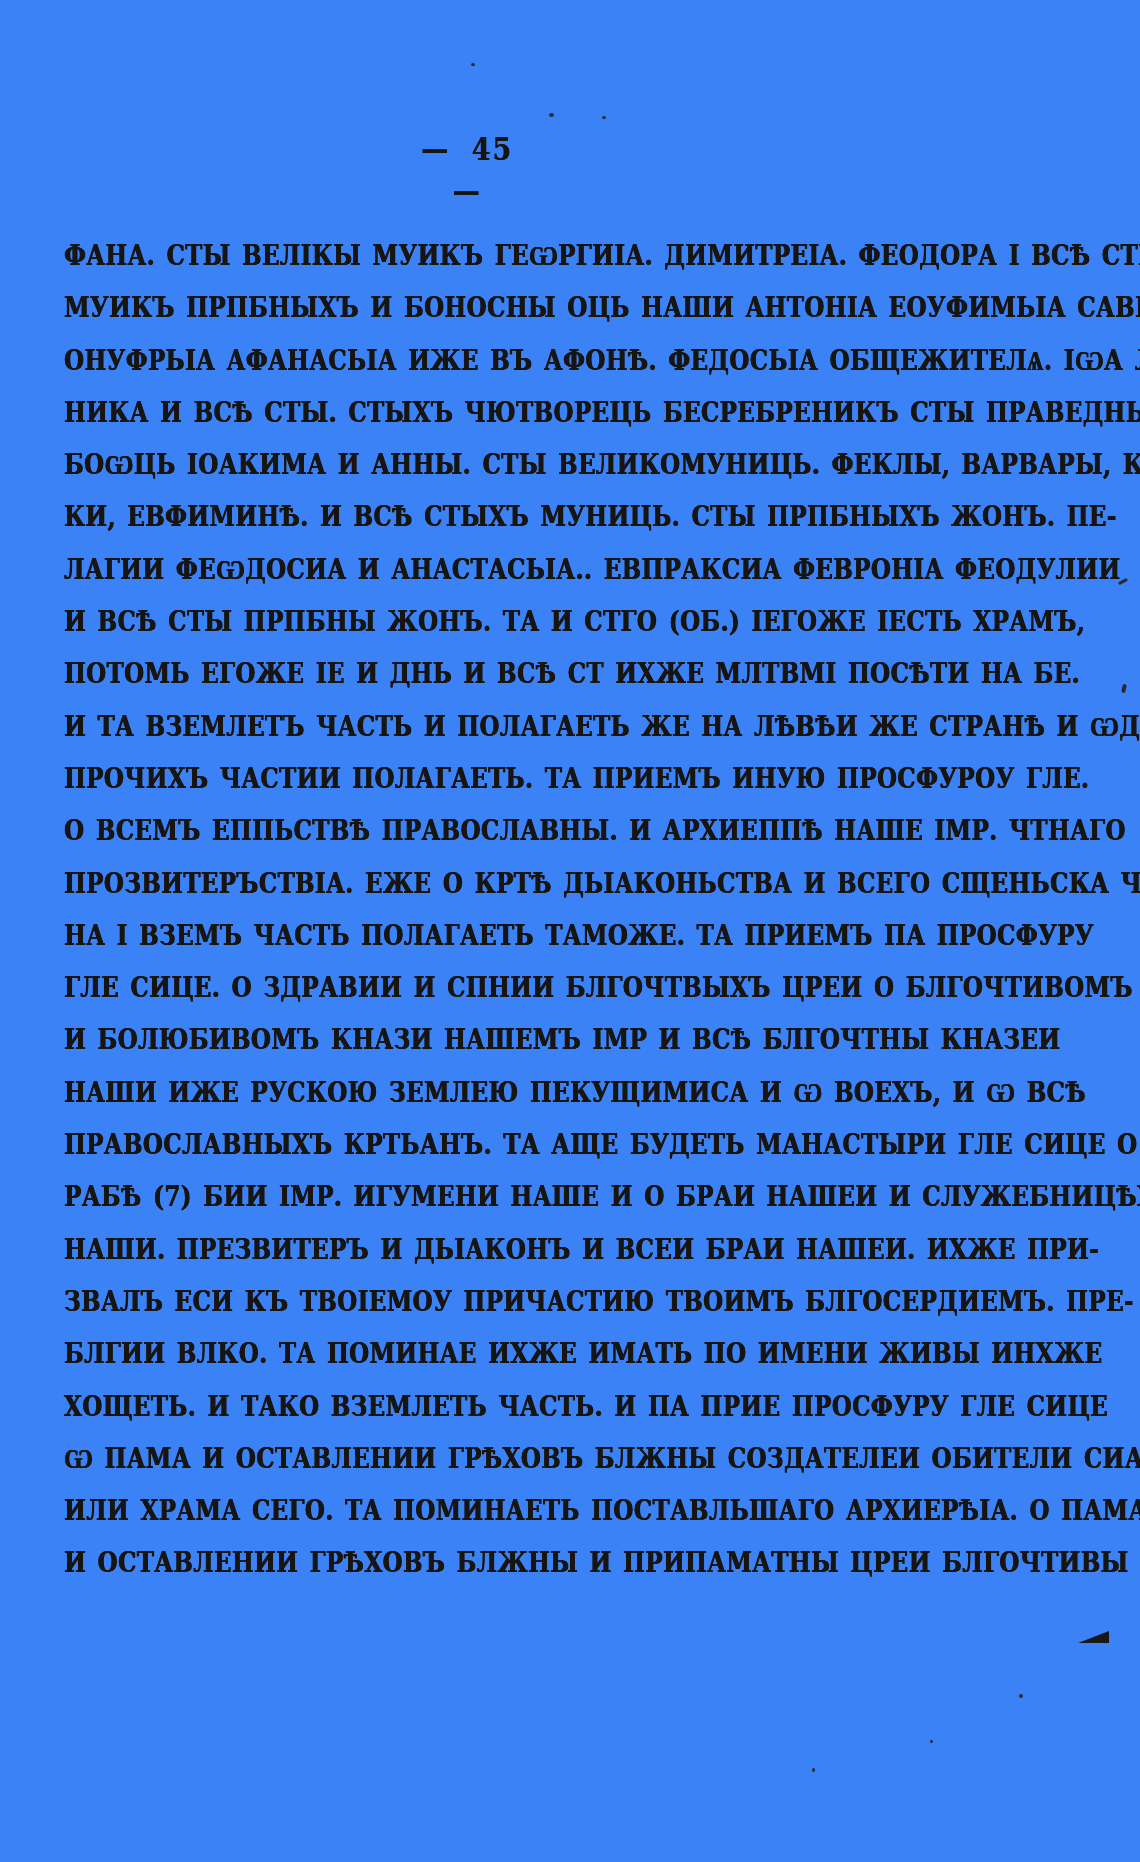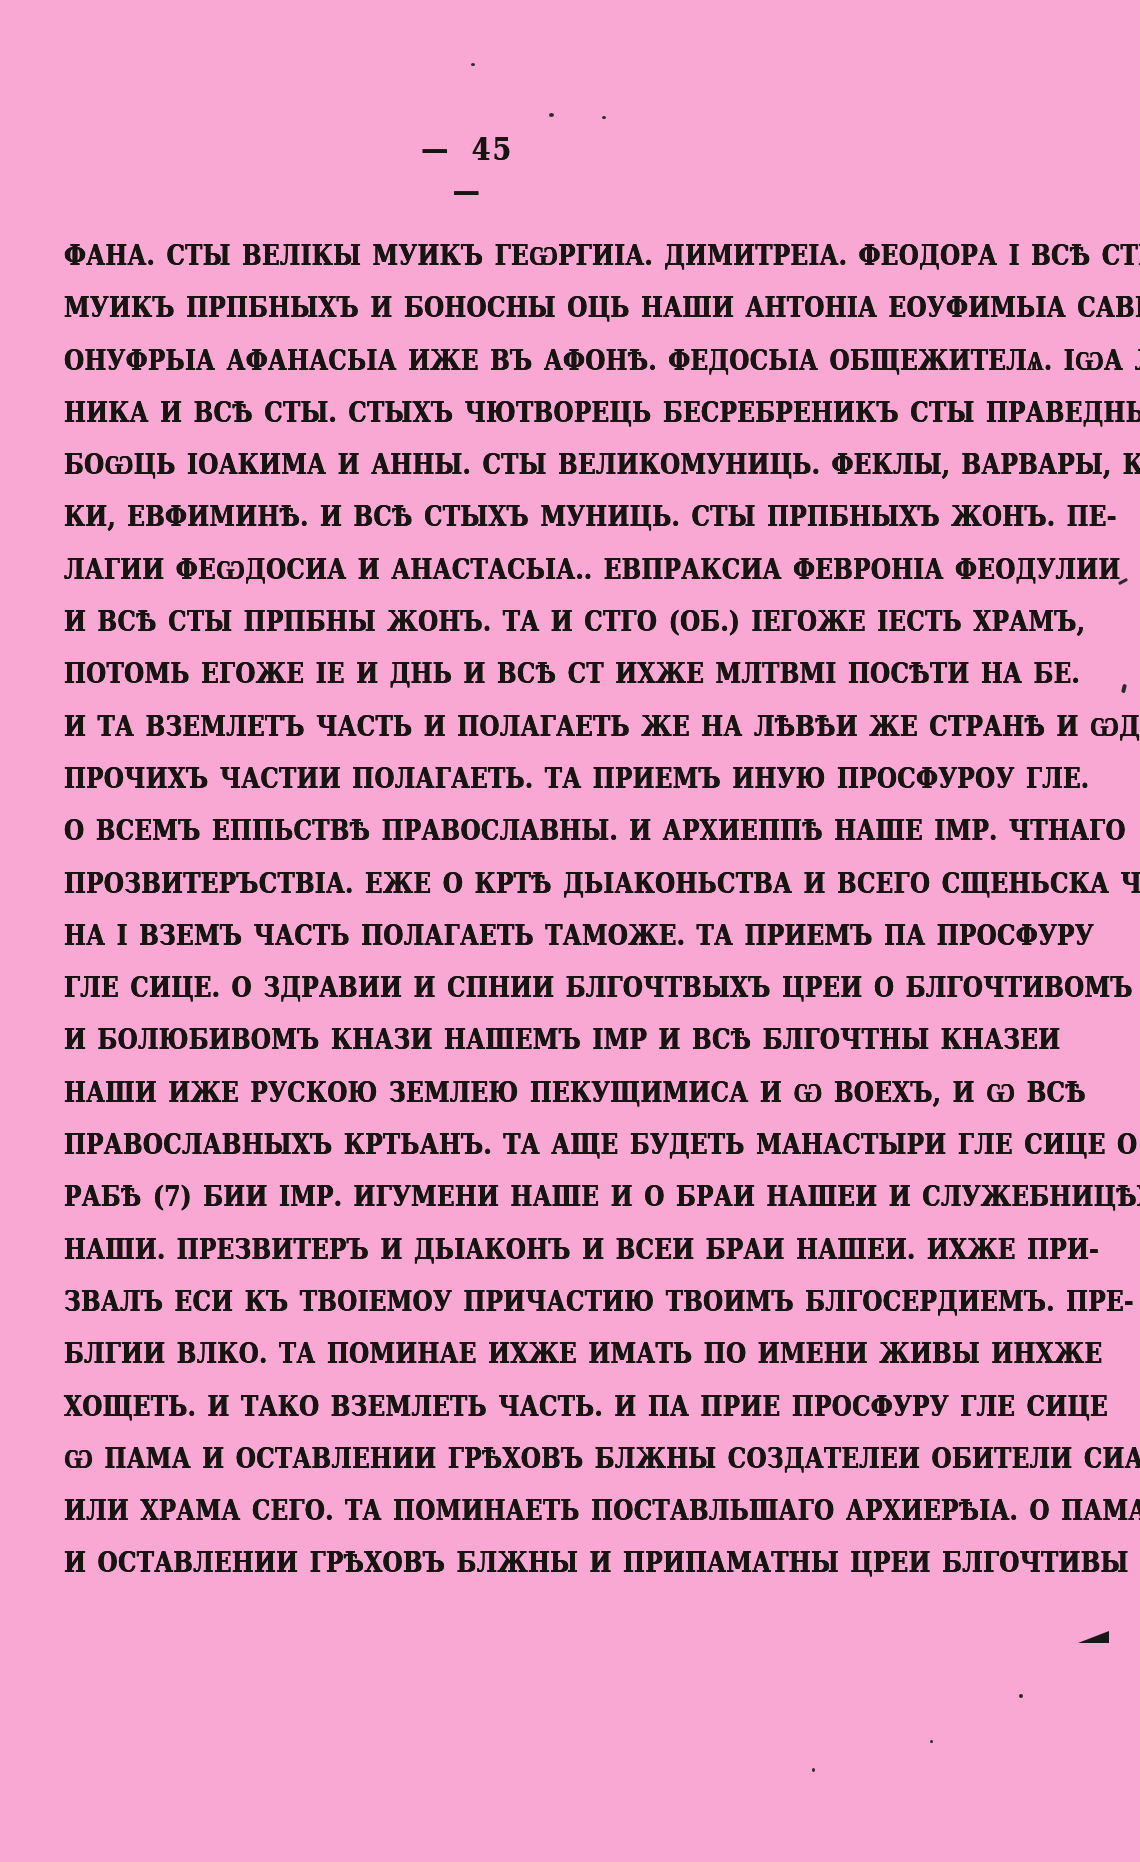--- a/index.html
+++ b/index.html
@@ -7,21 +7,21 @@
     padding: 0;
     width: 1140px;
     height: 1862px;
     background: #fcfcfa;
     font-family: "DejaVu Serif", serif;
   }
   .scan {
     position: relative;
     width: 1140px;
     height: 1862px;
-    background: #f9a8d4;
+    background: #3b82f6;
     color: #171512;
     overflow: hidden;
   }
   .pagenum {
     position: absolute;
     top: 132px;
     left: 398px;
     width: 138px;
     height: 36px;
     line-height: 36px;

